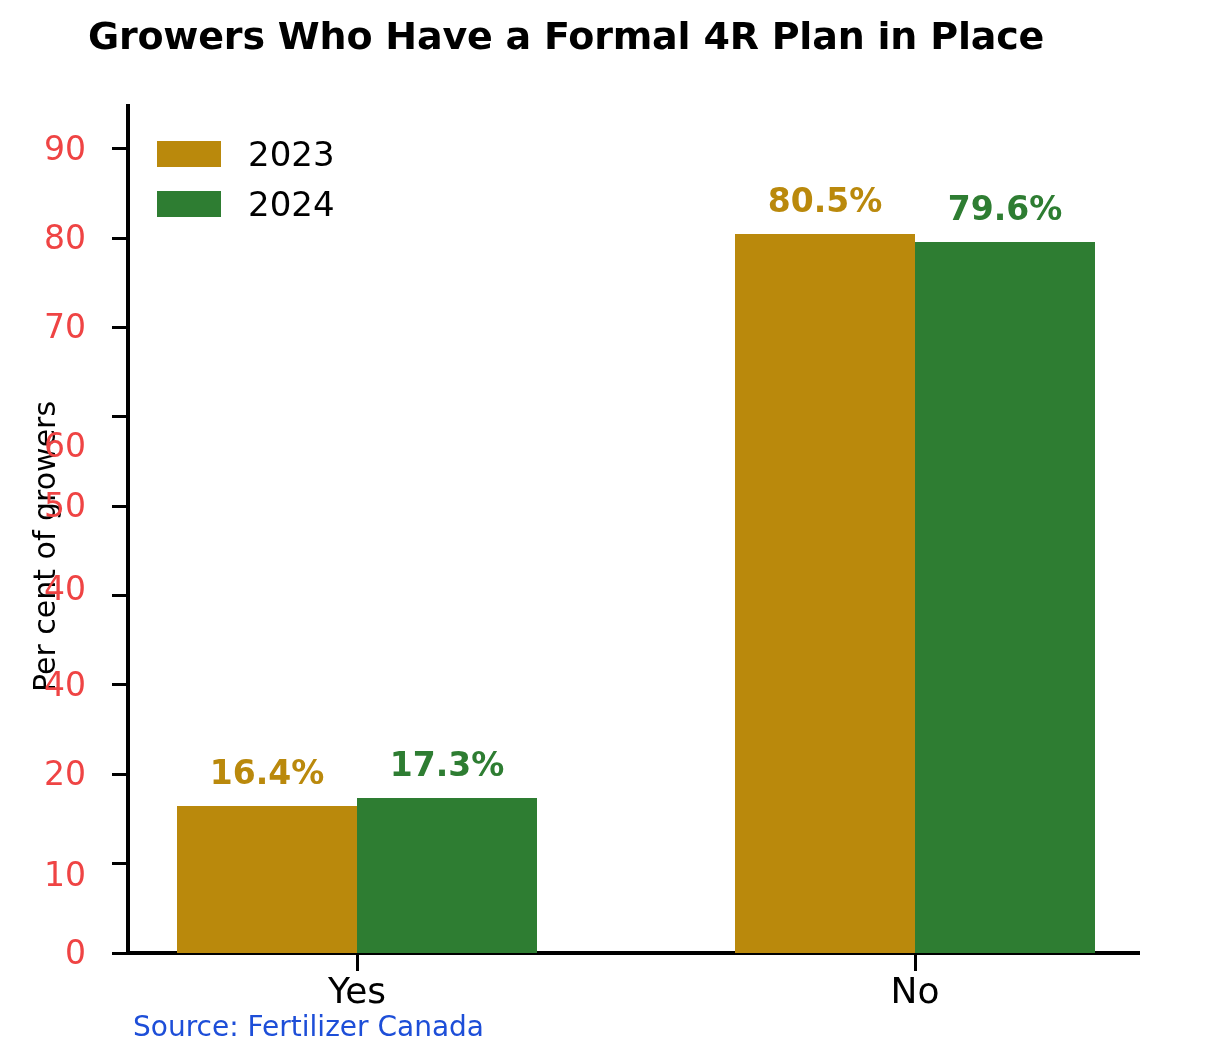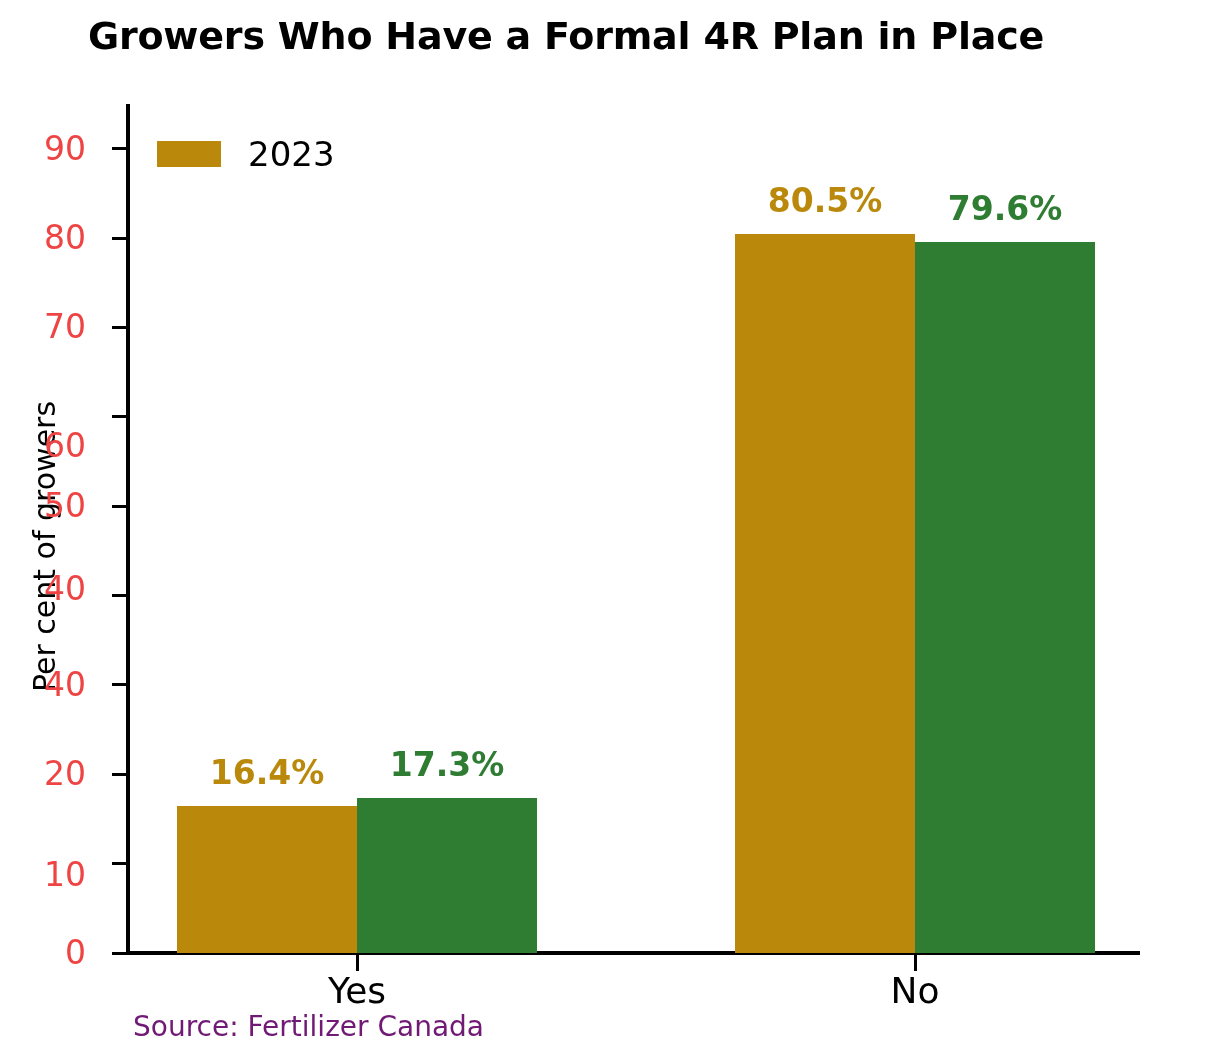--- a/index.html
+++ b/index.html
@@ -143,21 +143,21 @@
     line-height: 1;
     white-space: nowrap;
   }
 
   
   #source-note {
     position: absolute;
     left: 133px;
     top: 1010px;
     font-size: 28px;
-    color: #701a75;
+    color: #1d4ed8;
     white-space: nowrap;
   }
 </style>
 </head>
 <body>
 
 <div id="chart-title">Growers Who Have a Formal 4R Plan in Place</div>
 
 <div id="y-axis-spine"></div>
 <div id="x-axis-spine"></div>
@@ -203,15 +203,19 @@
     <div class="bar-label" style="left: 825px; top: 180.584px; color: rgb(186, 137, 12);">80.5%</div>
     <div class="bar" style="left: 915px; width: 180px; height: 711.373px; background: rgb(46, 125, 50);"></div>
     <div class="bar-label" style="left: 1005px; top: 188.627px; color: rgb(46, 125, 50);">79.6%</div>
   </div>
 
 <div id="legend">
     <div class="legend-row">
       <div class="legend-swatch" style="background: rgb(186, 137, 12);"></div>
       <div class="legend-text">2023</div>
     </div>
+    <div class="legend-row">
+      <div class="legend-swatch" style="background: rgb(46, 125, 50);"></div>
+      <div class="legend-text">2024</div>
+    </div>
   </div>
 
 <div id="source-note">Source: Fertilizer Canada</div>
 
 </body></html>

